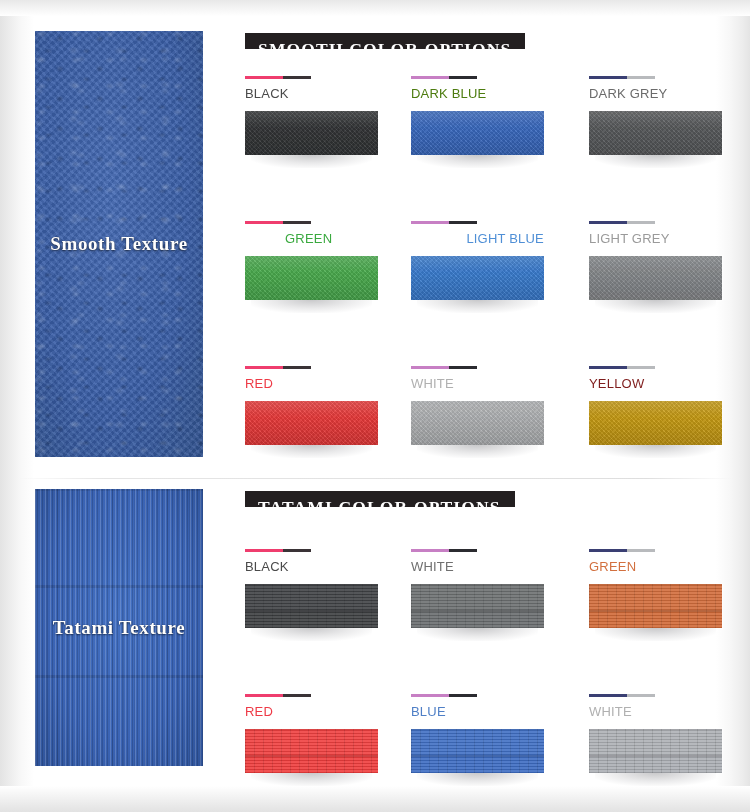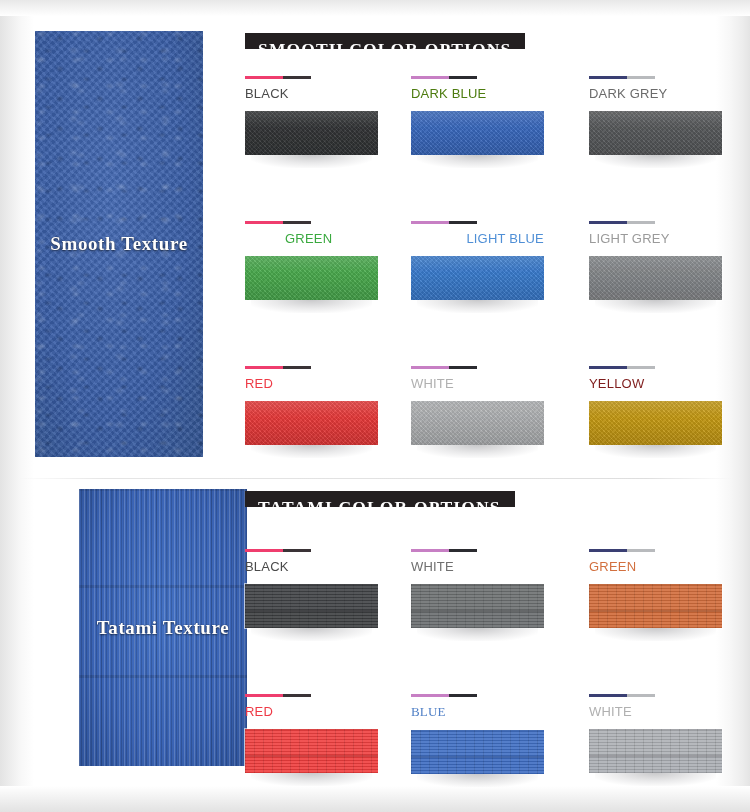--- a/index.html
+++ b/index.html
@@ -66,21 +66,20 @@
   }
   
   .tex-tatami {
     background-color:#3a63b4;
     background-image:
       repeating-linear-gradient(90deg, rgba(255,255,255,.17) 0 1px, rgba(255,255,255,0) 1px 2px, rgba(0,0,0,.15) 2px 3px, rgba(0,0,0,0) 3px 5px),
       repeating-linear-gradient(90deg, rgba(0,0,0,.08) 0 1px, rgba(0,0,0,0) 1px 11px),
       linear-gradient(to bottom, rgba(0,0,0,.10) 0 2px, rgba(0,0,0,0) 2px 96px, rgba(0,0,0,.13) 96px 99px, rgba(0,0,0,0) 99px 186px, rgba(0,0,0,.13) 186px 189px, rgba(0,0,0,0) 189px 100%),
       radial-gradient(ellipse at 50% 45%, #4370c2 0%, #3a63b4 60%, #2f5399 100%);
     background-size:5px 100%, 11px 100%, 100% 100%, 100% 100%;
-    margin-left:44px;
   }
 
   .panel-label {
     position:relative;
     color:#ffffff;
     font-family:"Liberation Serif", serif;
     font-weight:700;
     font-size:19px;
     letter-spacing:.6px;
     text-shadow:0 1px 2px rgba(0,0,0,.55), 0 0 1px rgba(0,0,0,.5);
@@ -327,21 +326,21 @@
         <div class="swatch-label" style="color: rgb(238, 58, 70);">RED</div>
         <div class="swatch-wrap">
           <div class="swatch s-tatami" style="background-color: rgb(238, 53, 53);"></div>
         </div>
       </div>
       <div class="cell c1">
         <div class="accent">
           <i class="a" style="background: rgb(199, 127, 196);"></i>
           <i class="b" style="background: rgb(43, 43, 48);"></i>
         </div>
-        <div class="swatch-label" style="color: rgb(79, 127, 198); font-family: Liberation Serif, serif;">BLUE</div>
+        <div class="swatch-label" style="color: rgb(79, 127, 198);">BLUE</div>
         <div class="swatch-wrap">
           <div class="swatch s-tatami" style="background-color: rgb(53, 102, 192);"></div>
         </div>
       </div>
       <div class="cell c2">
         <div class="accent">
           <i class="a" style="background: rgb(58, 63, 115);"></i>
           <i class="b" style="background: rgb(184, 186, 189);"></i>
         </div>
         <div class="swatch-label" style="color: rgb(176, 176, 176);">WHITE</div>

